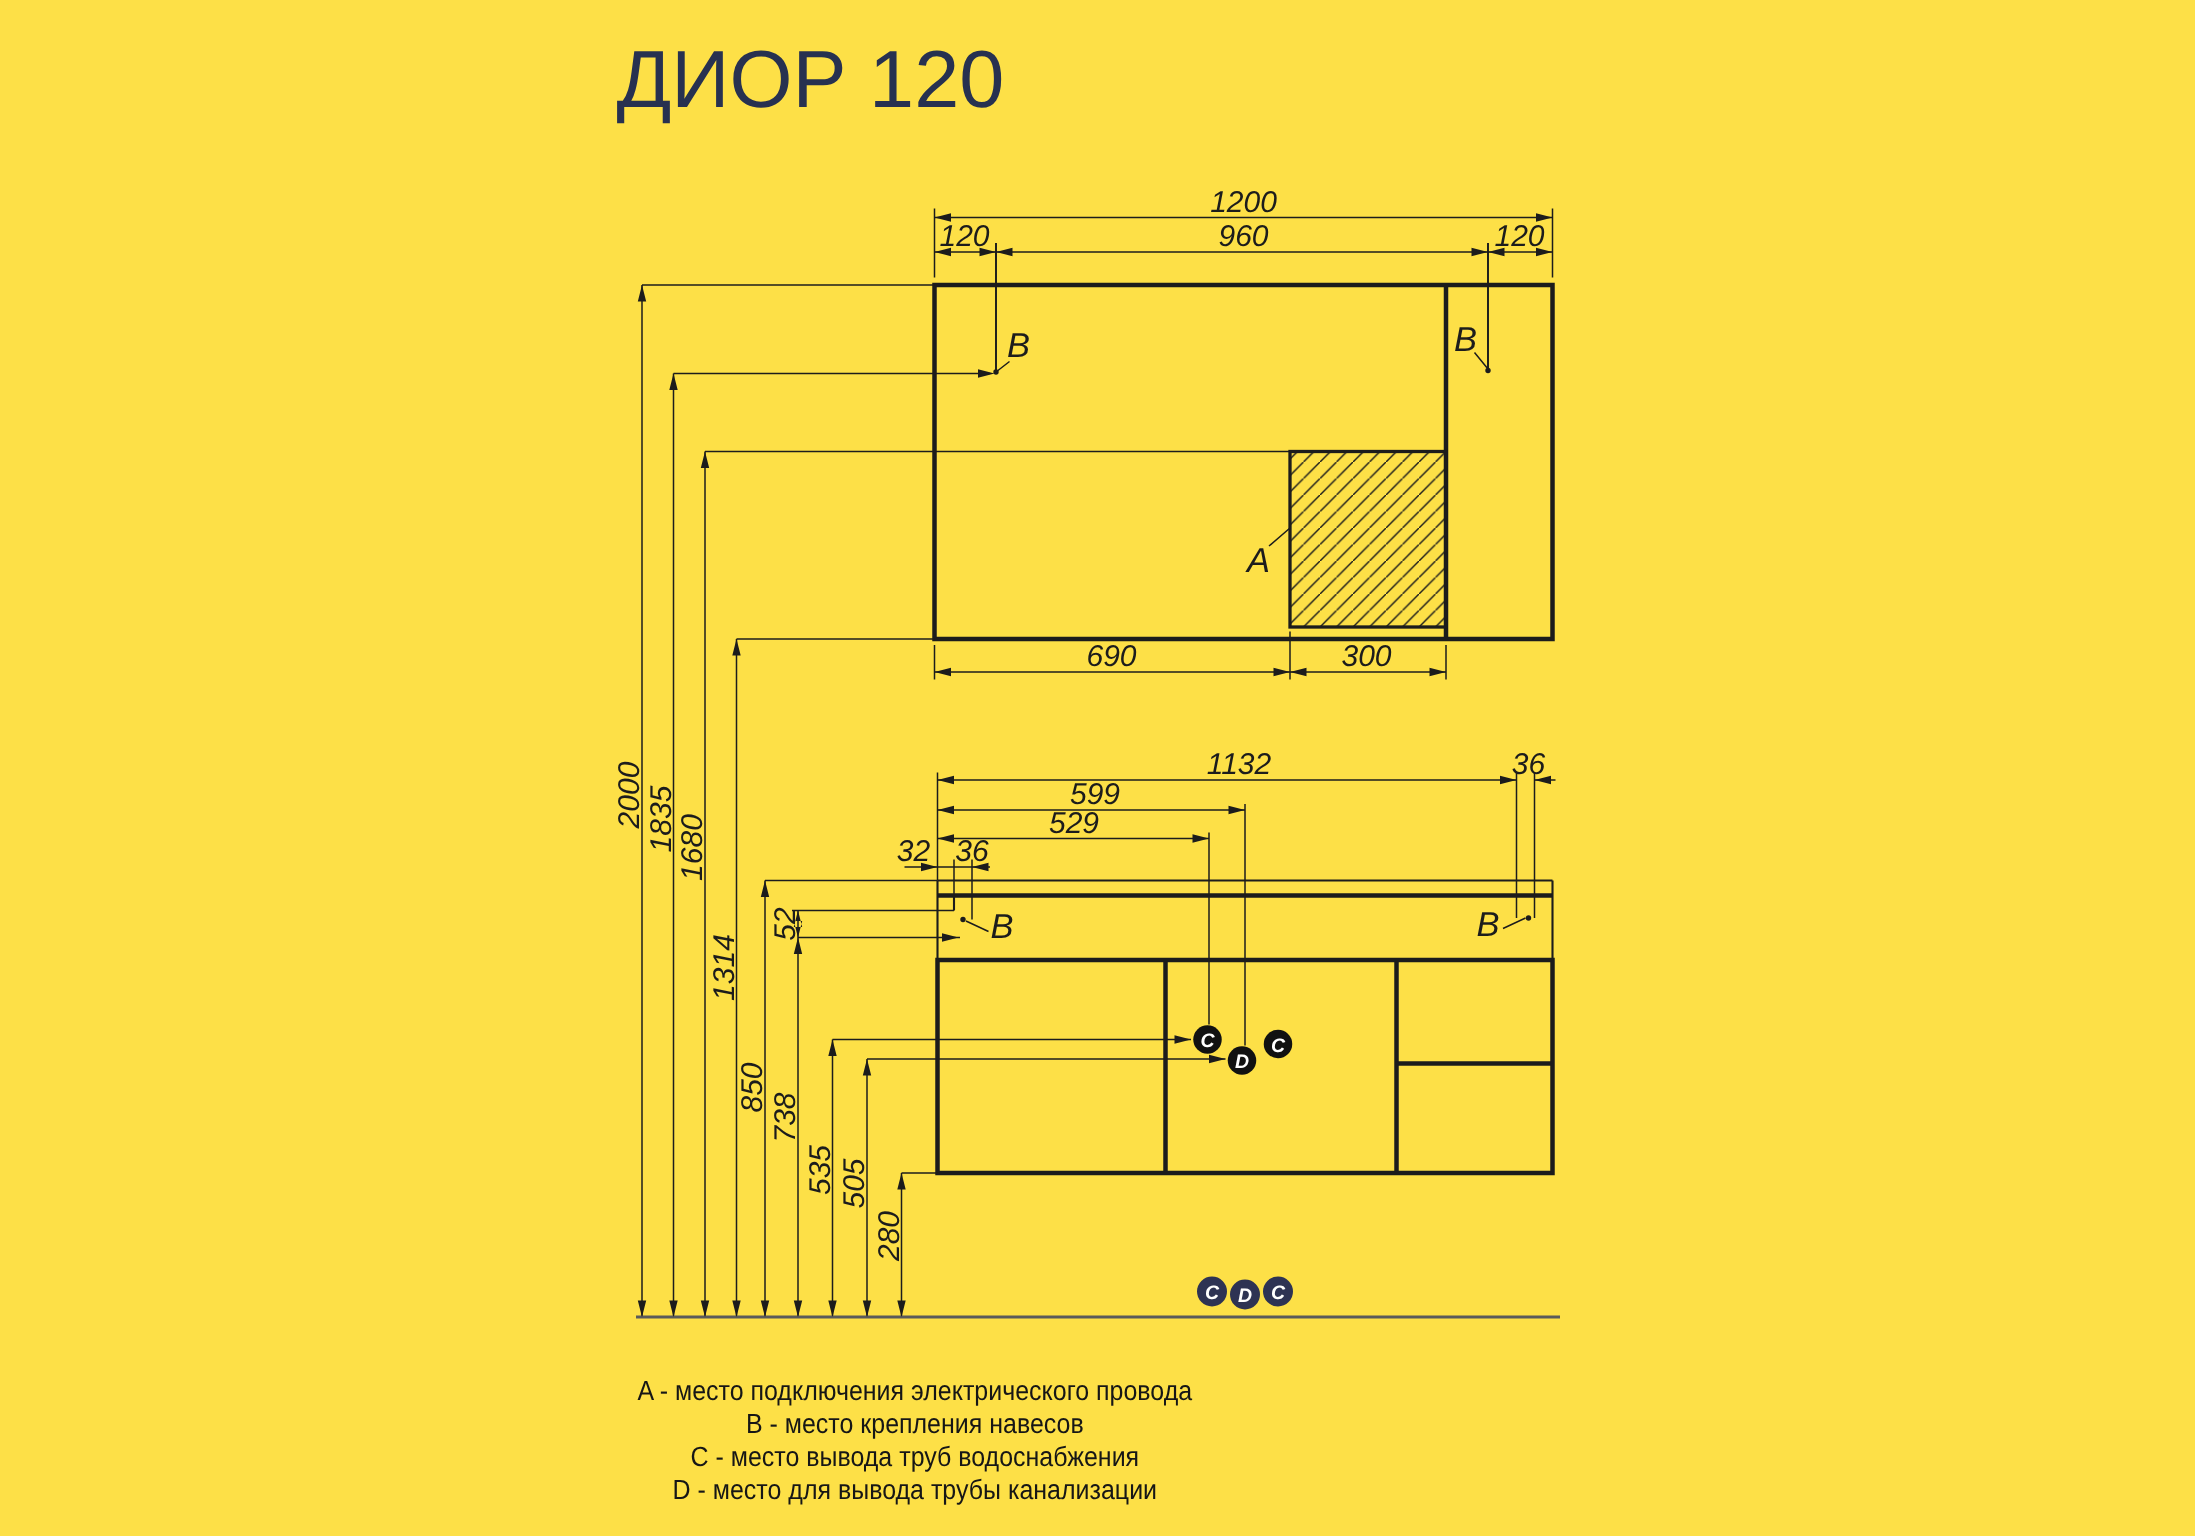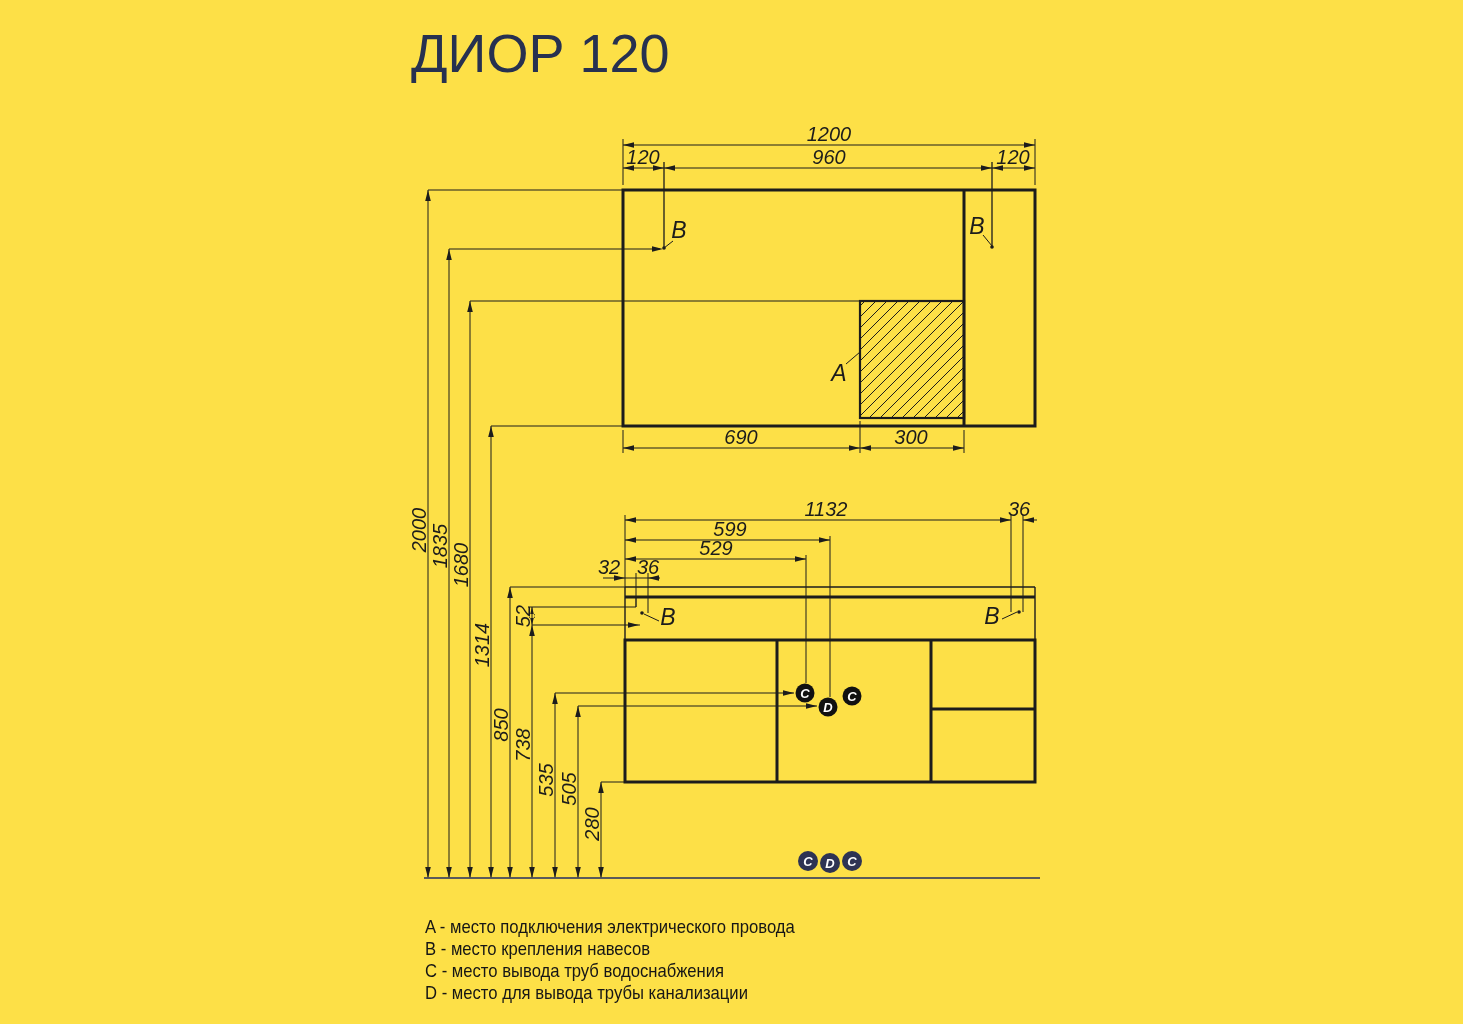--- a/index.html
+++ b/index.html
@@ -21,21 +21,21 @@
   .hatch-border{stroke:var(--ink);stroke-width:2.2;}
   .hatch-line{stroke:var(--ink);stroke-width:1;}
   .floor{stroke:var(--floor);stroke-width:2;fill:none;}
   .arrows{fill:var(--ink);stroke:none;}
   .dot{fill:var(--ink);stroke:none;}
   .dim-text{font-family:"Liberation Sans",sans-serif;font-style:italic;font-size:20px;fill:var(--ink);}
   .letter-text{font-family:"Liberation Sans",sans-serif;font-style:italic;font-size:23px;fill:var(--ink);}
   .circle-letter{font-family:"Liberation Sans",sans-serif;font-style:italic;font-size:13px;fill:#ffffff;font-weight:bold;}
   .marker-black{fill:#111111;}
   .marker-navy{fill:var(--navy);}
-  .legend{position:absolute;left:425px;top:916px;color:#161616;font-size:18.5px;line-height:22px;}
+  .legend{position:absolute;left:425px;top:916px;color:#161616;font-size:18.5px;line-height:22px;text-align:center;}
   .legend-line{transform:scaleX(0.9);transform-origin:0 50%;white-space:nowrap;}
 </style>
 </head>
 <body>
 
 <div class="page">
 
   <div class="title">ДИОР 120</div>
 
   <svg class="drawing-svg" width="1463" height="1024" viewBox="0 0 1463 1024">

